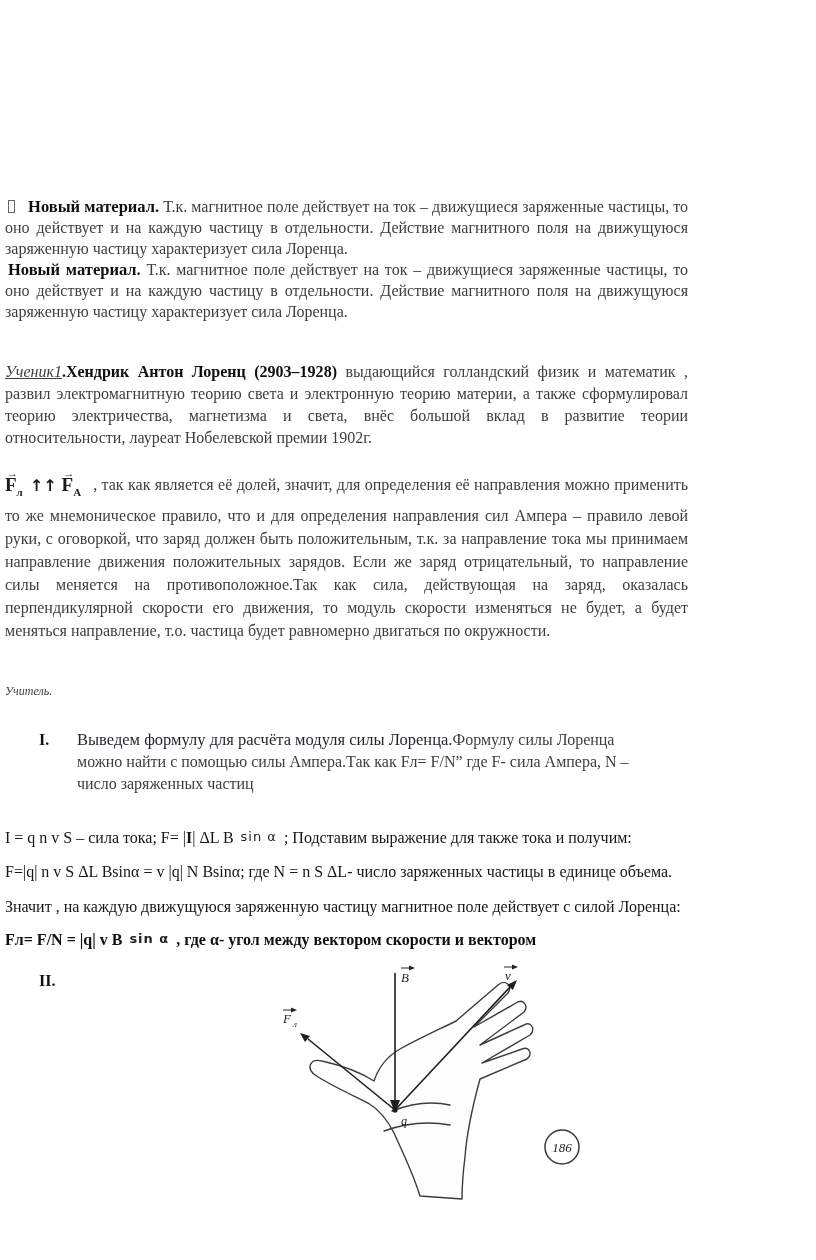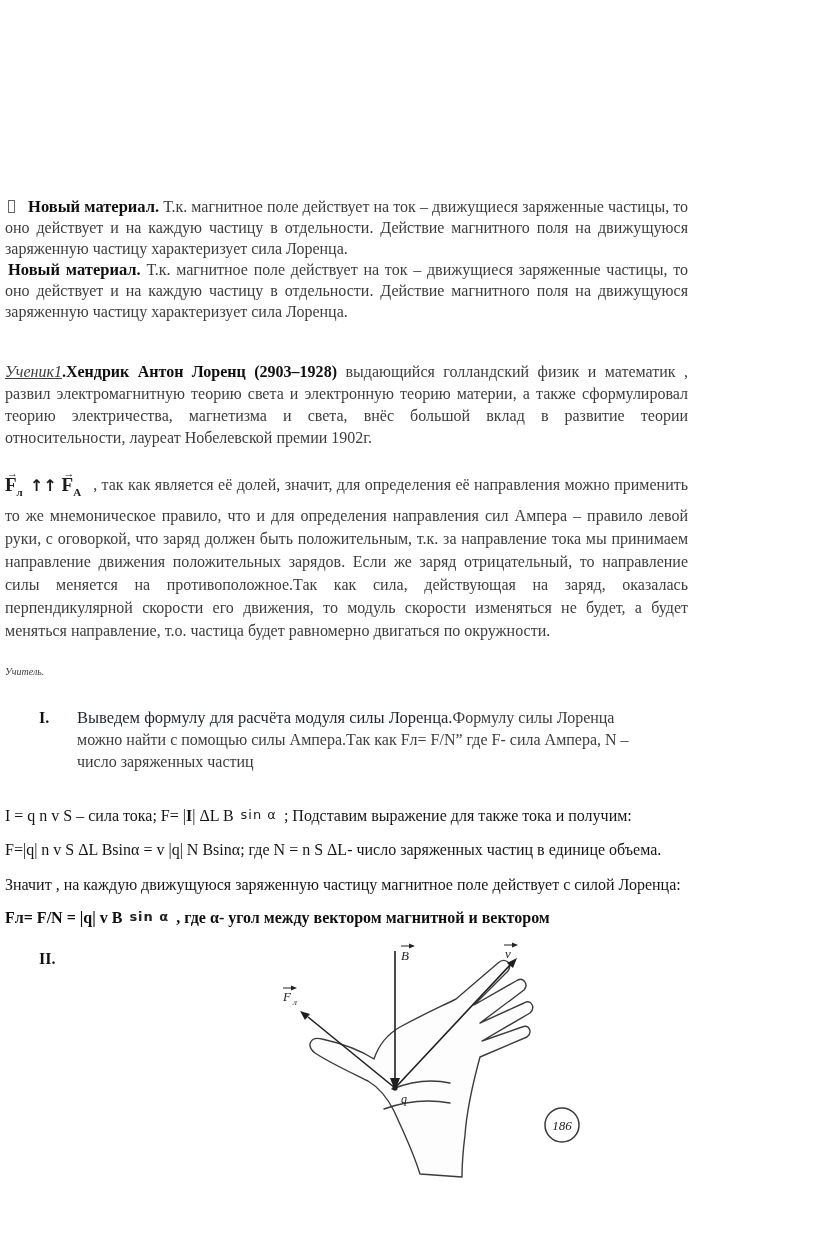--- a/index.html
+++ b/index.html
@@ -22,21 +22,21 @@
     display:inline-block; width:7px; height:13px; border:1px solid #666;
     margin:0 9px 0 3px; vertical-align:-1px;
   }
   
   .fpar { display:inline-block; font-weight:700; color:#1c1c1c; font-size:19px;
           vertical-align:-1px; margin-right:10px; white-space:nowrap; }
   .vec { position:relative; display:inline-block; margin-right:2px; }
   .vec .hat { position:absolute; top:-11px; left:2px; font-size:11px; font-weight:700; }
   .vec sub { font-size:11px; }
   .uparrows { font-family:"DejaVu Sans",sans-serif; font-size:16px; margin:0 5px; font-weight:700; }
-  .teacher { margin-top:24px; font-size:10px; }
+  .teacher { margin-top:42px; font-size:12px; }
   .list-item { position:relative; padding-left:72px; margin-right:46px; font-size:16px; }
   .num { position:absolute; left:34px; font-weight:700; color:#111; }
   .item1 { margin-top:30px; line-height:22px; }
   .item1 .title { font-size:16.5px; color:#1d2530; }
   .eq { font-size:16px; line-height:22px; color:#161616; }
   .eq-first { margin-top:31px; }
   .eq-gap { margin-top:13px; }
   .line-fl { margin-top:10px; font-weight:700; color:#0f0f0f; }
   .sinimg { font-family:"DejaVu Sans",sans-serif; font-size:13px; vertical-align:1.5px;
             padding:0 3px; color:#222; letter-spacing:1px; }
@@ -76,26 +76,26 @@
 
   <div class="list-item item1">
     <b class="num">I.</b>
     <span class="title">Выведем формулу для расчёта модуля силы Лоренца.</span><span>Формулу силы Лоренца можно найти с помощью силы Ампера.Так как Fл= F/N” где F- сила Ампера, N – число заряженных частиц</span>
   </div>
 
   <p class="eq eq-first">
     <span>I = q n v S – сила тока; F= |</span><b>I</b><span>| ΔL B </span><span class="sinimg">sin α</span><span> ; Подставим выражение для также тока и получим:</span>
   </p>
 
-  <p class="eq eq-gap">F=|q| n v S ΔL Bsinα = v |q| N Bsinα; где N = n S ΔL- число заряженных частиц в единице объема.</p>
+  <p class="eq eq-gap">F=|q| n v S ΔL Bsinα = v |q| N Bsinα; где N = n S ΔL- число заряженных частицы в единице объема.</p>
 
   <p class="eq eq-gap">Значит , на каждую движущуюся заряженную частицу магнитное поле действует с силой Лоренца:</p>
 
   <p class="eq line-fl">
-    <span>Fл= F/N = |q| v B </span><span class="sinimg">sin α</span><span> , где α- угол между вектором магнитной и вектором</span>
+    <span>Fл= F/N = |q| v B </span><span class="sinimg">sin α</span><span> , где α- угол между вектором скорости и вектором</span>
   </p>
 
   <div class="list-item item2">
     <b class="num">II.</b>
   </div>
 
   <div class="figure">
     <svg width="330" height="240" viewBox="0 0 330 240">
 
       <g stroke="#3c3c3c" stroke-width="1.4" fill="#fdfdfd" stroke-linejoin="round" stroke-linecap="round">

